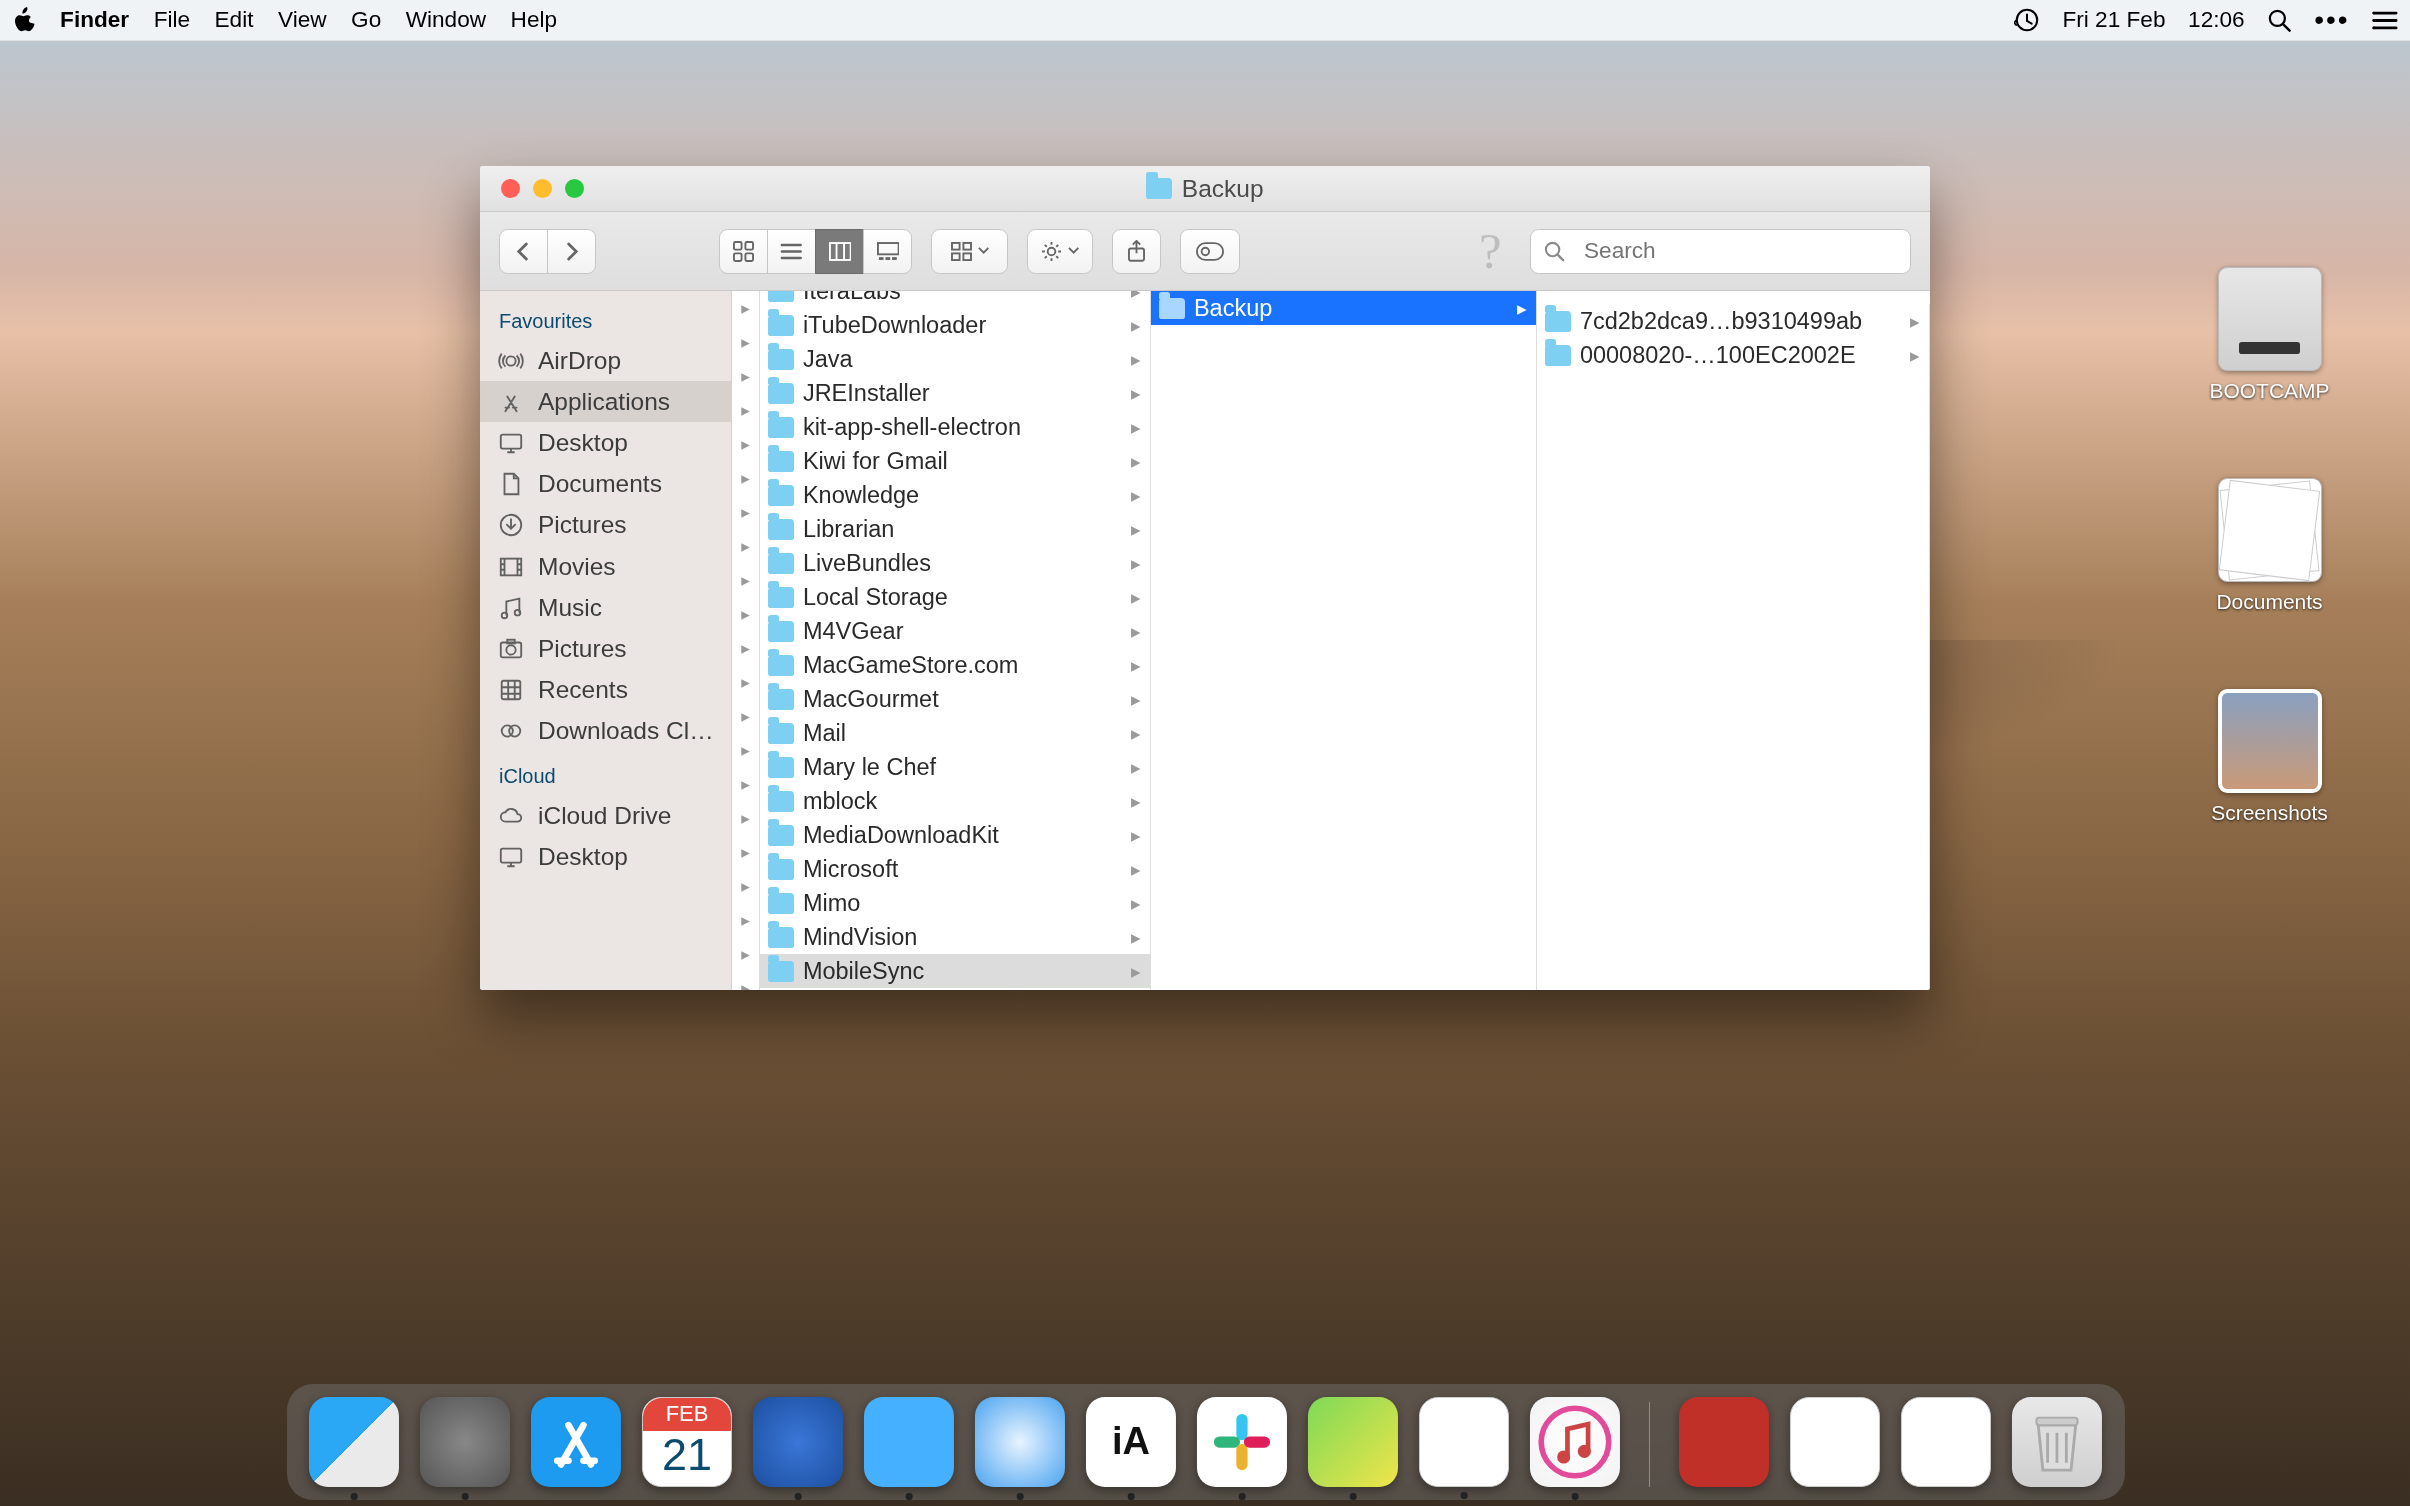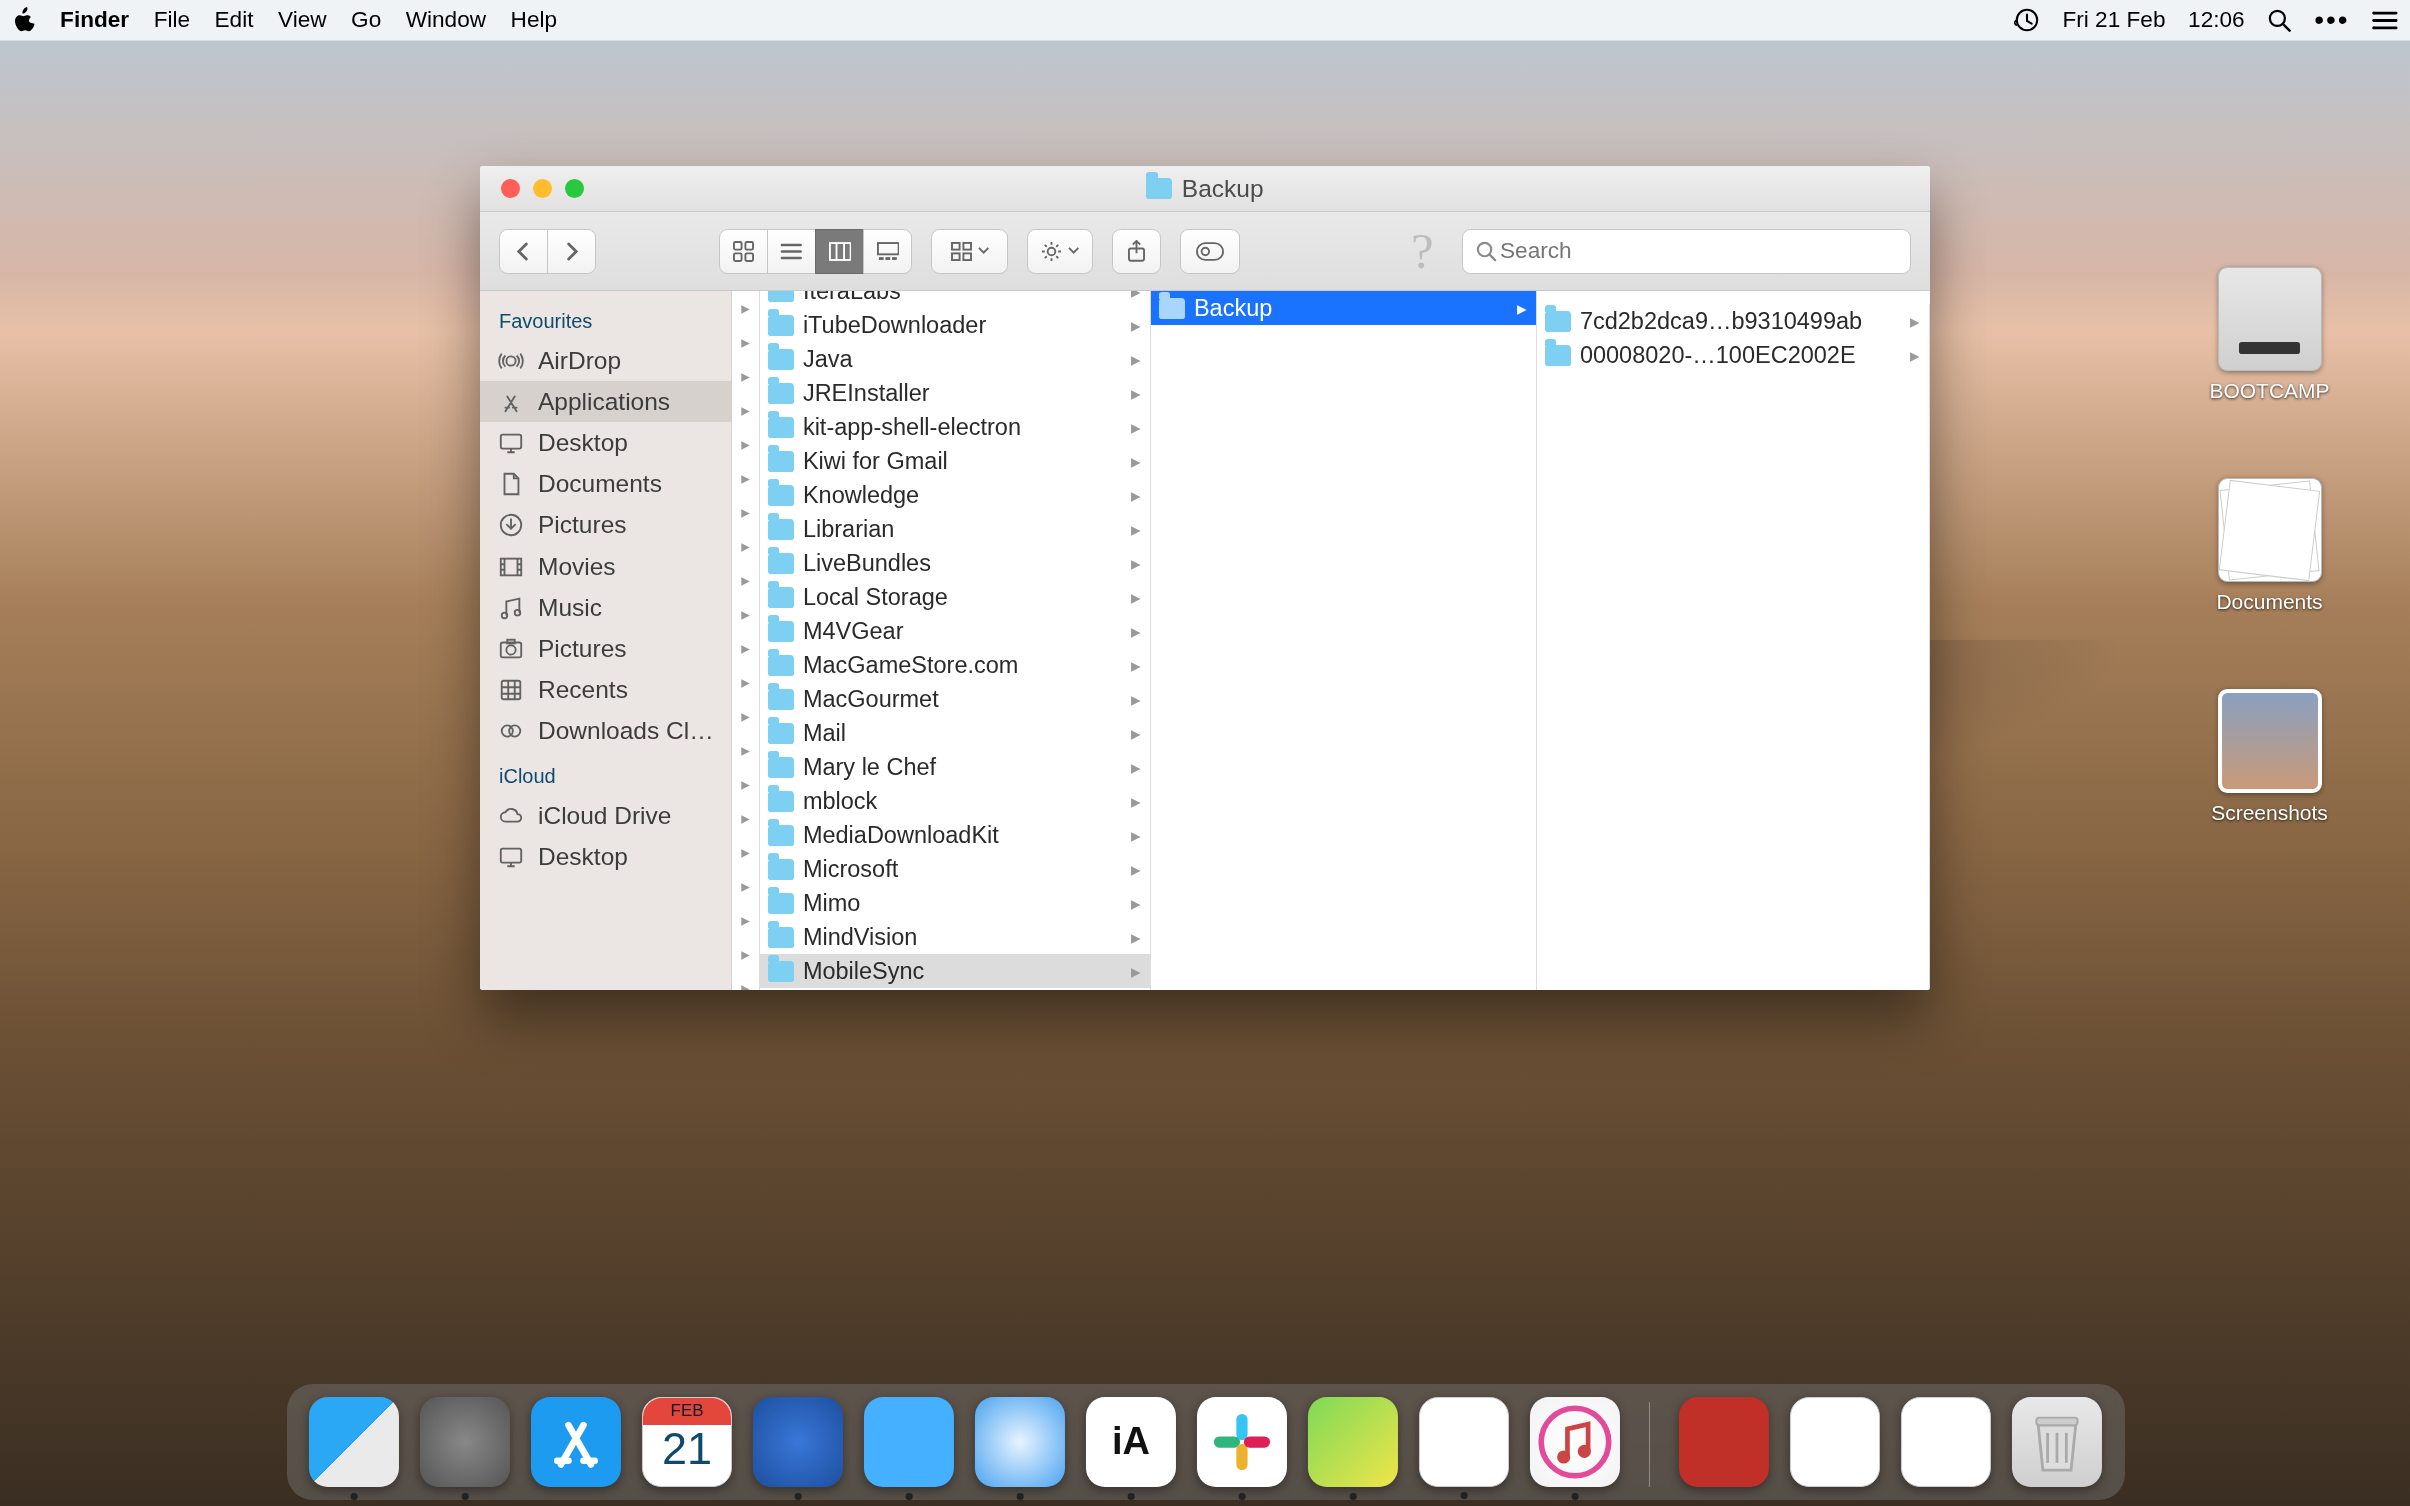--- a/index.html
+++ b/index.html
@@ -60,21 +60,21 @@
 
 .toolbar{height:79px;background:linear-gradient(#e9e9e9,#dedede);border-bottom:0.9px solid #c9c9c9;display:flex;align-items:center;padding:0 19px;gap:19px;}
 .btn{height:45px;border-radius:8.5px;background:linear-gradient(#ffffff,#f2f2f2);border:0.9px solid #c6c6c6;display:flex;align-items:center;justify-content:center;color:#555;}
 .btn.sq{width:49px;}
 .seg{display:flex;}
 .seg .btn{border-radius:0;margin-left:-0.9px;}
 .seg .btn:first-child{border-radius:8.5px 0 0 8.5px;margin-left:0;}
 .seg .btn:last-child{border-radius:0 8.5px 8.5px 0;}
 .btn.active{background:#7a7a7a;color:#fff;border-color:#6a6a6a;}
 .spacer{flex:1;}
-.search{height:45px;width:449px;border-radius:8.5px;background:#fff;border:0.9px solid #c6c6c6;display:flex;align-items:center;gap:3px;padding:0 13px;color:#8a8a8a;font-size:22.6px;}
+.search{height:45px;width:381px;border-radius:8.5px;background:#fff;border:0.9px solid #c6c6c6;display:flex;align-items:center;gap:19px;padding:0 13px;color:#8a8a8a;font-size:22.6px;}
 .toolbar .help{font-size:51px;color:#bdbdbd;font-family:Georgia,serif;margin:0 9.4px;}
 
 .body{flex:1;display:flex;min-height:0;}
 .sidebar{width:252px;background:#ebe6e3;border-right:0.9px solid #d6d1ce;padding:13px 0;overflow:hidden;}
 .sb-head{font-size:20px;color:#0c4a6e;padding:5.6px 19px 7.5px;}
 .sb-item{display:flex;align-items:center;gap:13px;padding:6.6px 17px;color:#3c3c3c;font-size:24.5px;}
 .sb-item.sel{background:#d6d1cd;}
 .sb-ico{width:28px;height:28px;display:flex;align-items:center;justify-content:center;color:#626262;}
 .columns{flex:1;display:flex;min-width:0;}
 .col{border-right:0.9px solid #dcdcdc;overflow-y:auto;position:relative;}
@@ -95,21 +95,21 @@
 
 .dock-wrap{position:absolute;left:50%;bottom:7.5px;transform:translateX(-50%);}
 .dock{display:flex;align-items:flex-end;gap:21px;padding:13px 22.6px;background:rgba(120,120,120,0.45);border-radius:26px;backdrop-filter:blur(7.5px);}
 .dock .app{width:90px;height:90px;border-radius:19px;position:relative;box-shadow:0 3.8px 9.4px rgba(0,0,0,0.35);}
 .dock .app .dot{position:absolute;bottom:-13px;left:50%;transform:translateX(-50%);width:6.6px;height:6.6px;background:#222;border-radius:50%;}
 .dsep{width:1.9px;height:85px;background:rgba(255,255,255,0.35);margin:0 7.5px;}
 .app.finder-ic{background:linear-gradient(135deg,#2aa8f5 50%,#eaeaea 50%);}
 .app.launchpad{background:radial-gradient(circle at 50% 50%,#888,#555);}
 .app.appstore{background:#1d9bf0;}
 .app.calendar{background:#fff;border:0.9px solid #ccc;}
-.app.calendar .mo{background:#e3463b;color:#0f172a;font-size:17px;text-align:center;border-radius:19px 19px 0 0;padding:3.8px 0;}
+.app.calendar .mo{background:#e3463b;color:#ffffff;font-size:22px;text-align:center;border-radius:19px 19px 0 0;padding:3.8px 0;}
 .app.calendar .dy{font-size:45px;text-align:center;color:#0c4a6e;margin-top:-1.9px;}
 .app.tbird{background:radial-gradient(circle,#3a77d8,#1c4fa0);}
 .app.tweet{background:#44b0ff;}
 .app.safari{background:radial-gradient(circle,#e8f4ff,#4aa3f0);}
 .app.ia{background:#fff;color:#111;display:flex;align-items:center;justify-content:center;font-weight:700;font-size:38px;}
 .app.slack{background:#fff;}
 .app.k{background:linear-gradient(135deg,#7ed957,#f0e54a);}
 .app.notes{background:#fff;border:0.9px solid #ccc;}
 .app.itunes{background:radial-gradient(circle,#fff,#f2f2f2);}
 .app.red{background:#c03028;}

